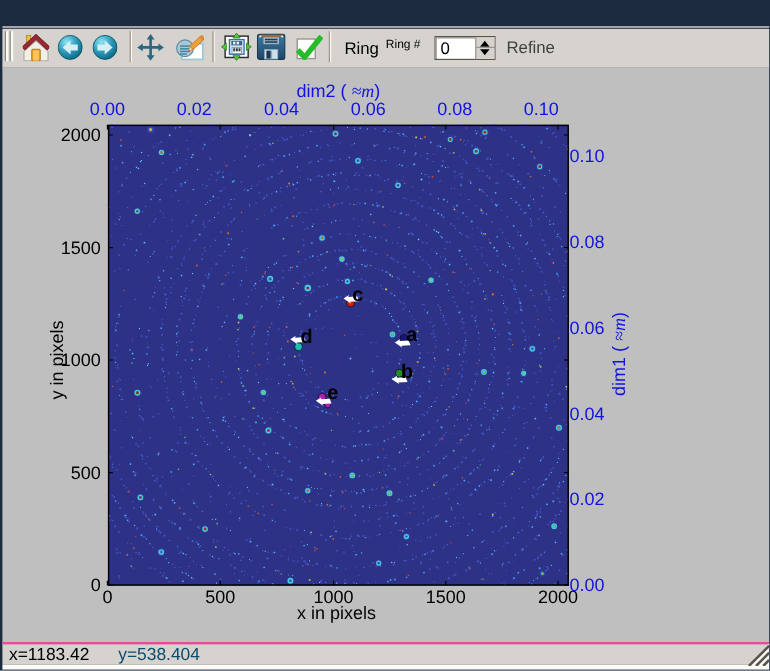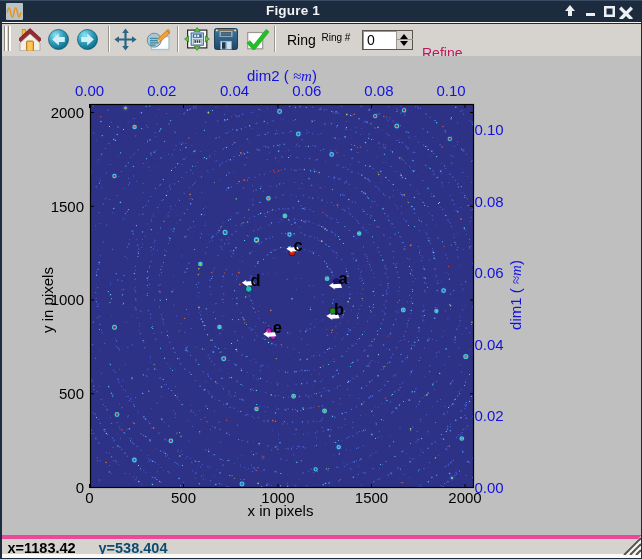--- a/index.html
+++ b/index.html
@@ -3,39 +3,25 @@
 <style>
 * { margin:0; padding:0; box-sizing:border-box; }
 body { width:642px; height:559px; overflow:hidden; font-family:"Liberation Sans", sans-serif; }
 #win { position:relative; width:642px; height:559px; background:#1d2b3e; }
 #title { position:absolute; left:0; top:0; width:642px; height:22px; background:#1d2b3e; }
 #title .t { position:absolute; left:0; right:56px; top:3px; text-align:center; color:#f2f4f6; font-size:13.5px; font-weight:bold; letter-spacing:0.2px; }
 #toolbar { position:absolute; left:1.5px; top:23.5px; width:639px; height:32.5px; background:#d6d3ce; }
 #tbhl { position:absolute; left:1.5px; top:22px; width:639px; height:1px; background:#f6f5f1; }
 #figure { position:absolute; left:1.5px; top:56px; width:639px; height:478.5px; background:#bfbfbf; }
 #fgline { position:absolute; left:1.5px; top:55.5px; width:639px; height:0.8px; background:#a9a59d; }
-#status { position:absolute; left:1.5px; top:534.5px; width:639px; height:19px; background:#d6d3ce; border-top:4px solid #ec4899;font-weight:bold; }
+#status { position:absolute; left:1.5px; top:534.5px; width:639px; height:19px; background:#d6d3ce; border-top:2px solid #ec4899; }
 #strip { position:absolute; left:1.5px; top:553.5px; width:639px; height:4px; background:#fbfaf6; }
 </style></head>
 <body>
 <div id="win">
-  <div id="title">
-      <div style="position:absolute;left:0;top:0;width:642px;height:1px;background:#3a4c63"></div>
-      <svg style="position:absolute;left:6px;top:3px" width="17" height="17" viewBox="0 0 17 17">
-<rect width="17" height="17" rx="1" fill="#b8c4c8"></rect>
-<path d="M 1.2 9.5 C 2.2 3.5, 3.6 3.5, 4.6 9.5 S 6.9 15.5, 8 9.5 S 10.3 3.5, 11.4 9.5 S 13.7 15.5, 14.8 9.5" fill="none" stroke="#e8941c" stroke-width="1.5"></path>
-</svg>
-      <div class="t">Figure 1</div>
-      <svg style="position:absolute;right:8px;top:4px" width="70" height="15" viewBox="0 0 70 15" fill="#eceff4">
-<path d="M 6 1 L 11 7 L 8 7 L 8 12 L 4 12 L 4 7 L 1 7 Z"></path>
-<rect x="22" y="9" width="9" height="3"></rect>
-<path d="M 40 2 h 11 v 11 h -11 z M 42.5 4.5 v 6 h 6 v -6 z"></path>
-<path d="M 57.4 2.6 L 62 7.2 L 66.6 2.6 L 69.0 5.0 L 64.4 9.6 L 69.0 14.2 L 66.6 16.6 L 62 12.0 L 57.4 16.6 L 55.0 14.2 L 59.6 9.6 L 55.0 5.0 Z"></path>
-</svg>
-    </div>
   <div id="tbhl"></div>
   <div id="toolbar">
 <div style="position:absolute;left:3px;top:2.5px;width:2px;height:25px;border-left:2px solid #fbfaf6;box-shadow:-1px 0 0 #8a867e"></div>
 <div style="position:absolute;left:7px;top:2.5px;width:2px;height:25px;border-left:2px solid #fbfaf6;box-shadow:-1px 0 0 #8a867e"></div>
 <svg style="position:absolute;left:17.0px;top:4.0px" width="22" height="23" viewBox="0 0 22 23">
         <polygon points="11,6 21,15 21,22.7 1,22.7 1,15" fill="#f2efe6" stroke="#9a9a92" stroke-width="0.7"></polygon>
 <rect x="3.2" y="1.5" width="3.4" height="6" fill="#f0c23c" stroke="#a8862c" stroke-width="0.7"></rect>
 <polygon points="11,0.6 22.6,11.2 20.4,13.6 11,5 1.6,13.6 -0.6,11.2" fill="#9b2830" stroke="#701c22" stroke-width="0.8"></polygon>
 <rect x="7.5" y="13" width="7" height="9.7" rx="1" fill="#f5a82a" stroke="#b07820" stroke-width="0.9"></rect>
 <rect x="8.6" y="14" width="4.8" height="8.7" rx="0.8" fill="#fbc45c"></rect>
@@ -124,21 +110,21 @@
 <span style="position:absolute;left:285.5px;top:8.5px;font-size:14px;color:#000">Ring</span>
 <span style="position:absolute;left:320px;top:8.5px;font-size:10px;color:#000">Ring #</span>
 <div style="position:absolute;left:360.5px;top:6px;width:51px;height:20px;background:#fff;border:1px solid #5a564e;box-shadow:inset 1px 1px 0 #9a968e">
   <span style="position:absolute;left:4px;top:1.5px;font-size:14px;color:#000">0</span>
   <div style="position:absolute;right:0;top:0;width:16px;height:18px;background:#d6d3ce;border-left:1px solid #9a968e">
     <div style="position:absolute;left:3px;top:3px;width:0;height:0;border-left:4.5px solid transparent;border-right:4.5px solid transparent;border-bottom:5px solid #000"></div>
     <div style="position:absolute;left:0;top:8.5px;width:16px;height:1px;background:#9a968e"></div>
     <div style="position:absolute;left:3px;bottom:3px;width:0;height:0;border-left:4.5px solid transparent;border-right:4.5px solid transparent;border-top:5px solid #000"></div>
   </div>
 </div>
-<span style="position:absolute;left:420.5px;top:21px;font-size:14px;color:#be185d">Refine</span>
+<span style="position:absolute;left:420.5px;top:7px;font-size:14px;color:#404040">Refine</span>
 </div>
   <div id="fgline"></div>
   <div id="figure">
       <svg width="639" height="479" viewBox="0 0 639 479" style="position:absolute;left:0;top:0">
 <defs>
           <clipPath id="imgclip">
             <rect x="88" y="48" width="384" height="384"></rect>
           </clipPath>
           <radialGradient id="gF">
             <stop offset="0%" stop-color="#4a5ed5"></stop>

